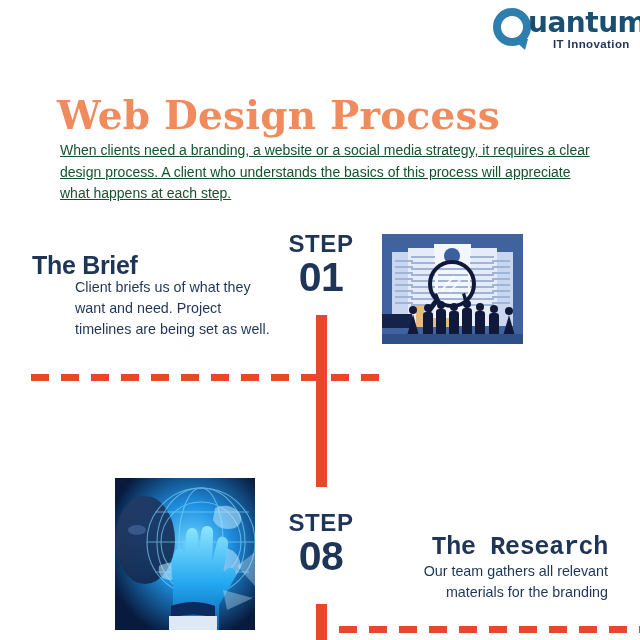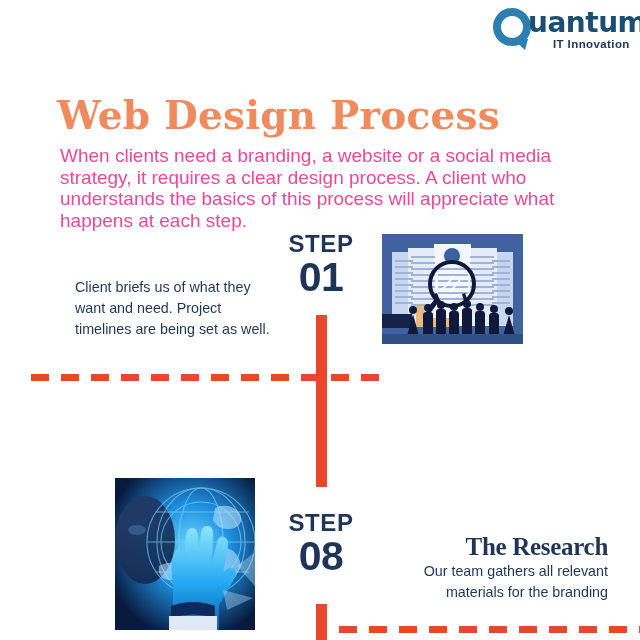--- a/index.html
+++ b/index.html
@@ -73,24 +73,25 @@
     color: #f08b5d;
     letter-spacing: 0.2px;
     white-space: nowrap;
   }
   .intro {
     position: absolute;
     left: 60px;
     top: 126px;
     width: 530px;
     font-family: "Liberation Sans", sans-serif;
-    font-size: 19px;
+    font-size: 14px;
     line-height: 21.5px;
-    color: #ec4899;
+    color: #14532d;
     font-weight: 500;
+    text-decoration: underline;
   }
 
   
   .brief-title {
     position: absolute;
     left: 32px;
     top: 230px;
     font-family: "Liberation Sans", sans-serif;
     font-weight: bold;
     font-size: 25px;
@@ -180,21 +181,21 @@
     height: 152px;
     overflow: hidden;
     background: #0a1730;
   }
 
   
   .research-title {
     position: absolute;
     right: 32px;
     top: 512px;
-    font-family: Liberation Serif, serif;
+    font-family: Liberation Mono, monospace;
     font-weight: bold;
     font-size: 25px;
     color: #1f3558;
     letter-spacing: -0.3px;
     text-align: center;
     white-space: nowrap;
   }
   .research-body {
     position: absolute;
     right: 32px;
@@ -220,20 +221,21 @@
         <path d="M20 30 L33 42 L36 31 Z" fill="#2e7fad"></path>
       </svg>
     </span>
     <span class="logo-word">uantum</span>
     <span class="logo-sub">IT Innovation</span>
   </div>
 
   <h1 class="main-title">Web Design Process</h1>
   <p class="intro">When clients need a branding, a website or a social media strategy, it requires a clear design process. A client who understands the basics of this process will appreciate what happens at each step.</p>
 
+  <h2 class="brief-title">The Brief</h2>
   <p class="brief-body">Client briefs us of what they want and need. Project timelines are being set as well.</p>
 
   <div class="step-block" id="step-1">
     <div class="step-word">STEP</div>
     <div class="step-num">01</div>
   </div>
 
   <div class="img-brief">
     <svg width="141" height="110" viewBox="0 0 141 110">
       <rect x="0" y="0" width="141" height="110" fill="#40639f"></rect>

